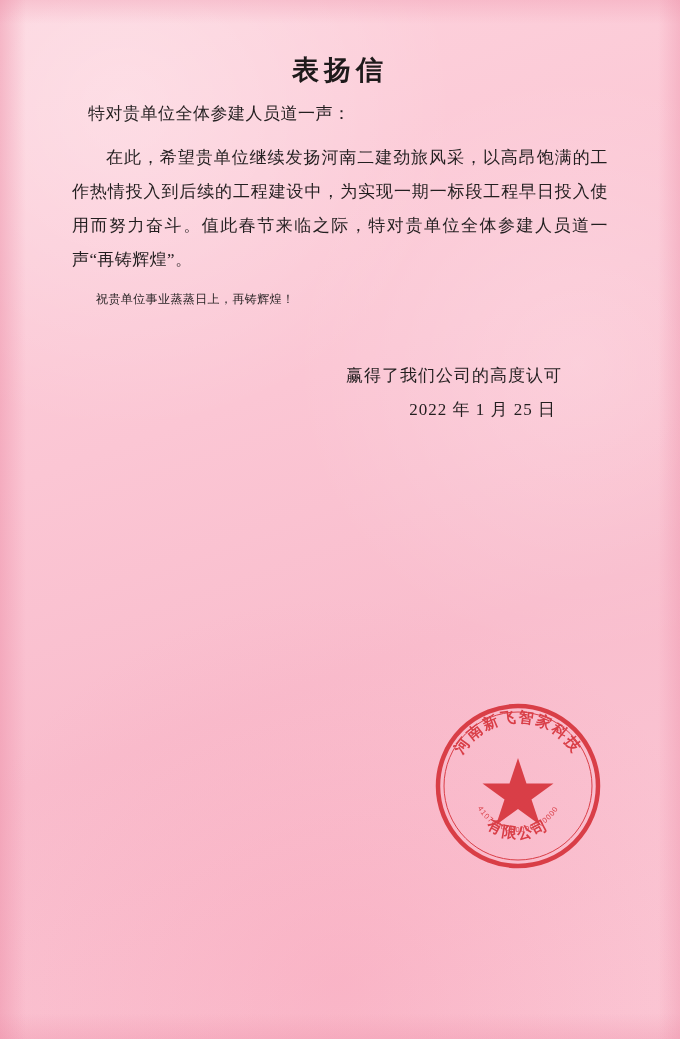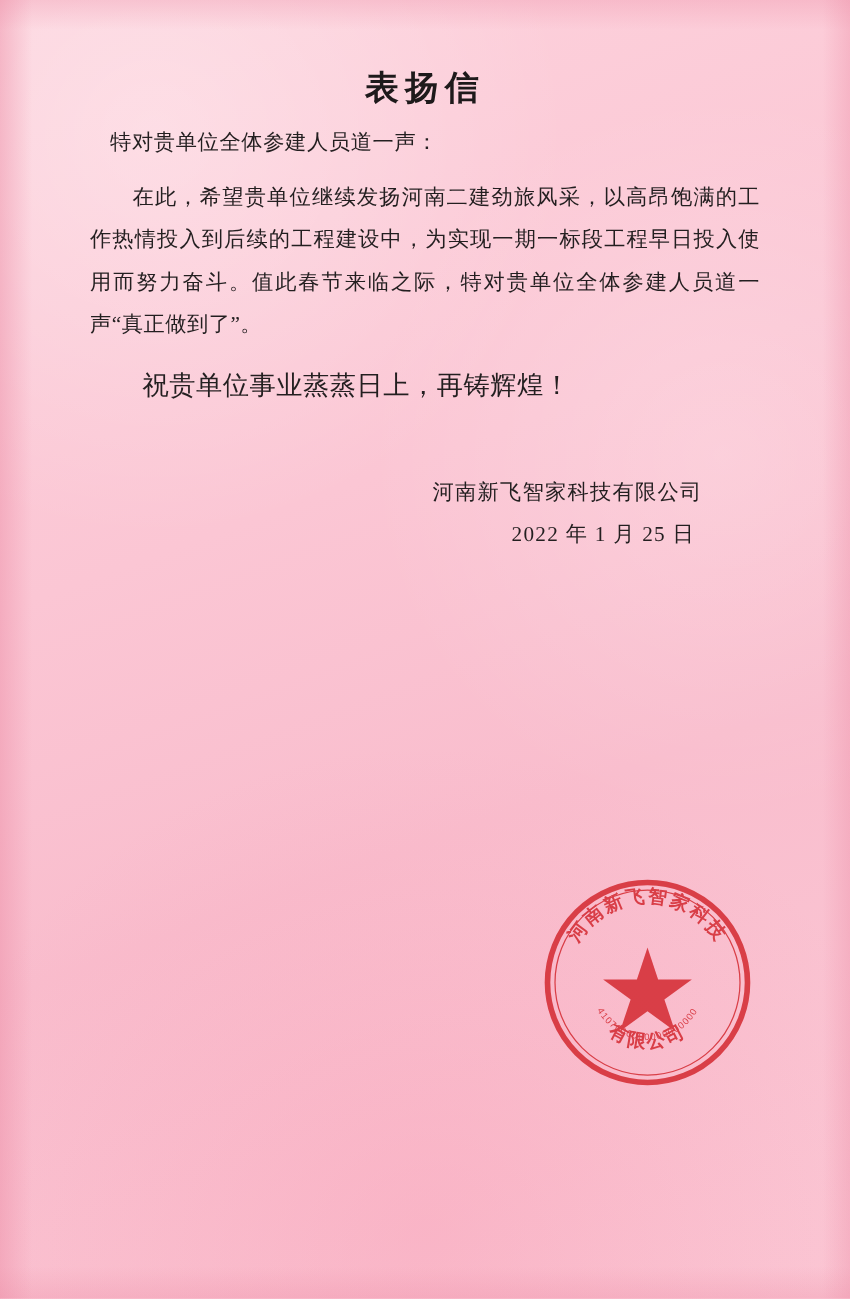--- a/index.html
+++ b/index.html
@@ -63,21 +63,21 @@
   .para {
     font-size: 17px;
     line-height: 2.0;
     text-align: justify;
     text-indent: 2em;
     margin: 0 0 4px 0;
     letter-spacing: 0.4px;
   }
 
   .closing {
-    font-size: 21px;
+    font-size: 12px;
     line-height: 2.0;
     text-indent: 2em;
     margin: 10px 0 0 0;
     letter-spacing: 0.4px;
   }
 
   .signature {
     margin-top: 48px;
     text-align: right;
     padding-right: 46px;
@@ -127,26 +127,26 @@
 
 <div class="paper"></div>
 <div class="edge-shade"></div>
 
 <div class="doc">
 
   <div class="title">表扬信</div>
 
   <div class="salutation">特对贵单位全体参建人员道一声：</div>
 
-  <p class="para">在此，希望贵单位继续发扬河南二建劲旅风采，以高昂饱满的工作热情投入到后续的工程建设中，为实现一期一标段工程早日投入使用而努力奋斗。值此春节来临之际，特对贵单位全体参建人员道一声“真正做到了”。</p>
+  <p class="para">在此，希望贵单位继续发扬河南二建劲旅风采，以高昂饱满的工作热情投入到后续的工程建设中，为实现一期一标段工程早日投入使用而努力奋斗。值此春节来临之际，特对贵单位全体参建人员道一声“再铸辉煌”。</p>
 
   <p class="closing">祝贵单位事业蒸蒸日上，再铸辉煌！</p>
 
   <div class="signature">
-    <div class="sign-company">河南新飞智家科技有限公司</div>
+    <div class="sign-company">赢得了我们公司的高度认可</div>
     <div class="sign-date">2022 年 1 月 25 日</div>
   </div>
 
 </div>
 
 <div class="seal">
   <svg viewBox="0 0 172 172" xmlns="http://www.w3.org/2000/svg">
     <defs>
       <path id="arcTop" d="M 22,86 A 64,64 0 0 1 150,86"></path>
       <path id="arcBottom" d="M 34,86 A 52,52 0 0 0 138,86"></path>

